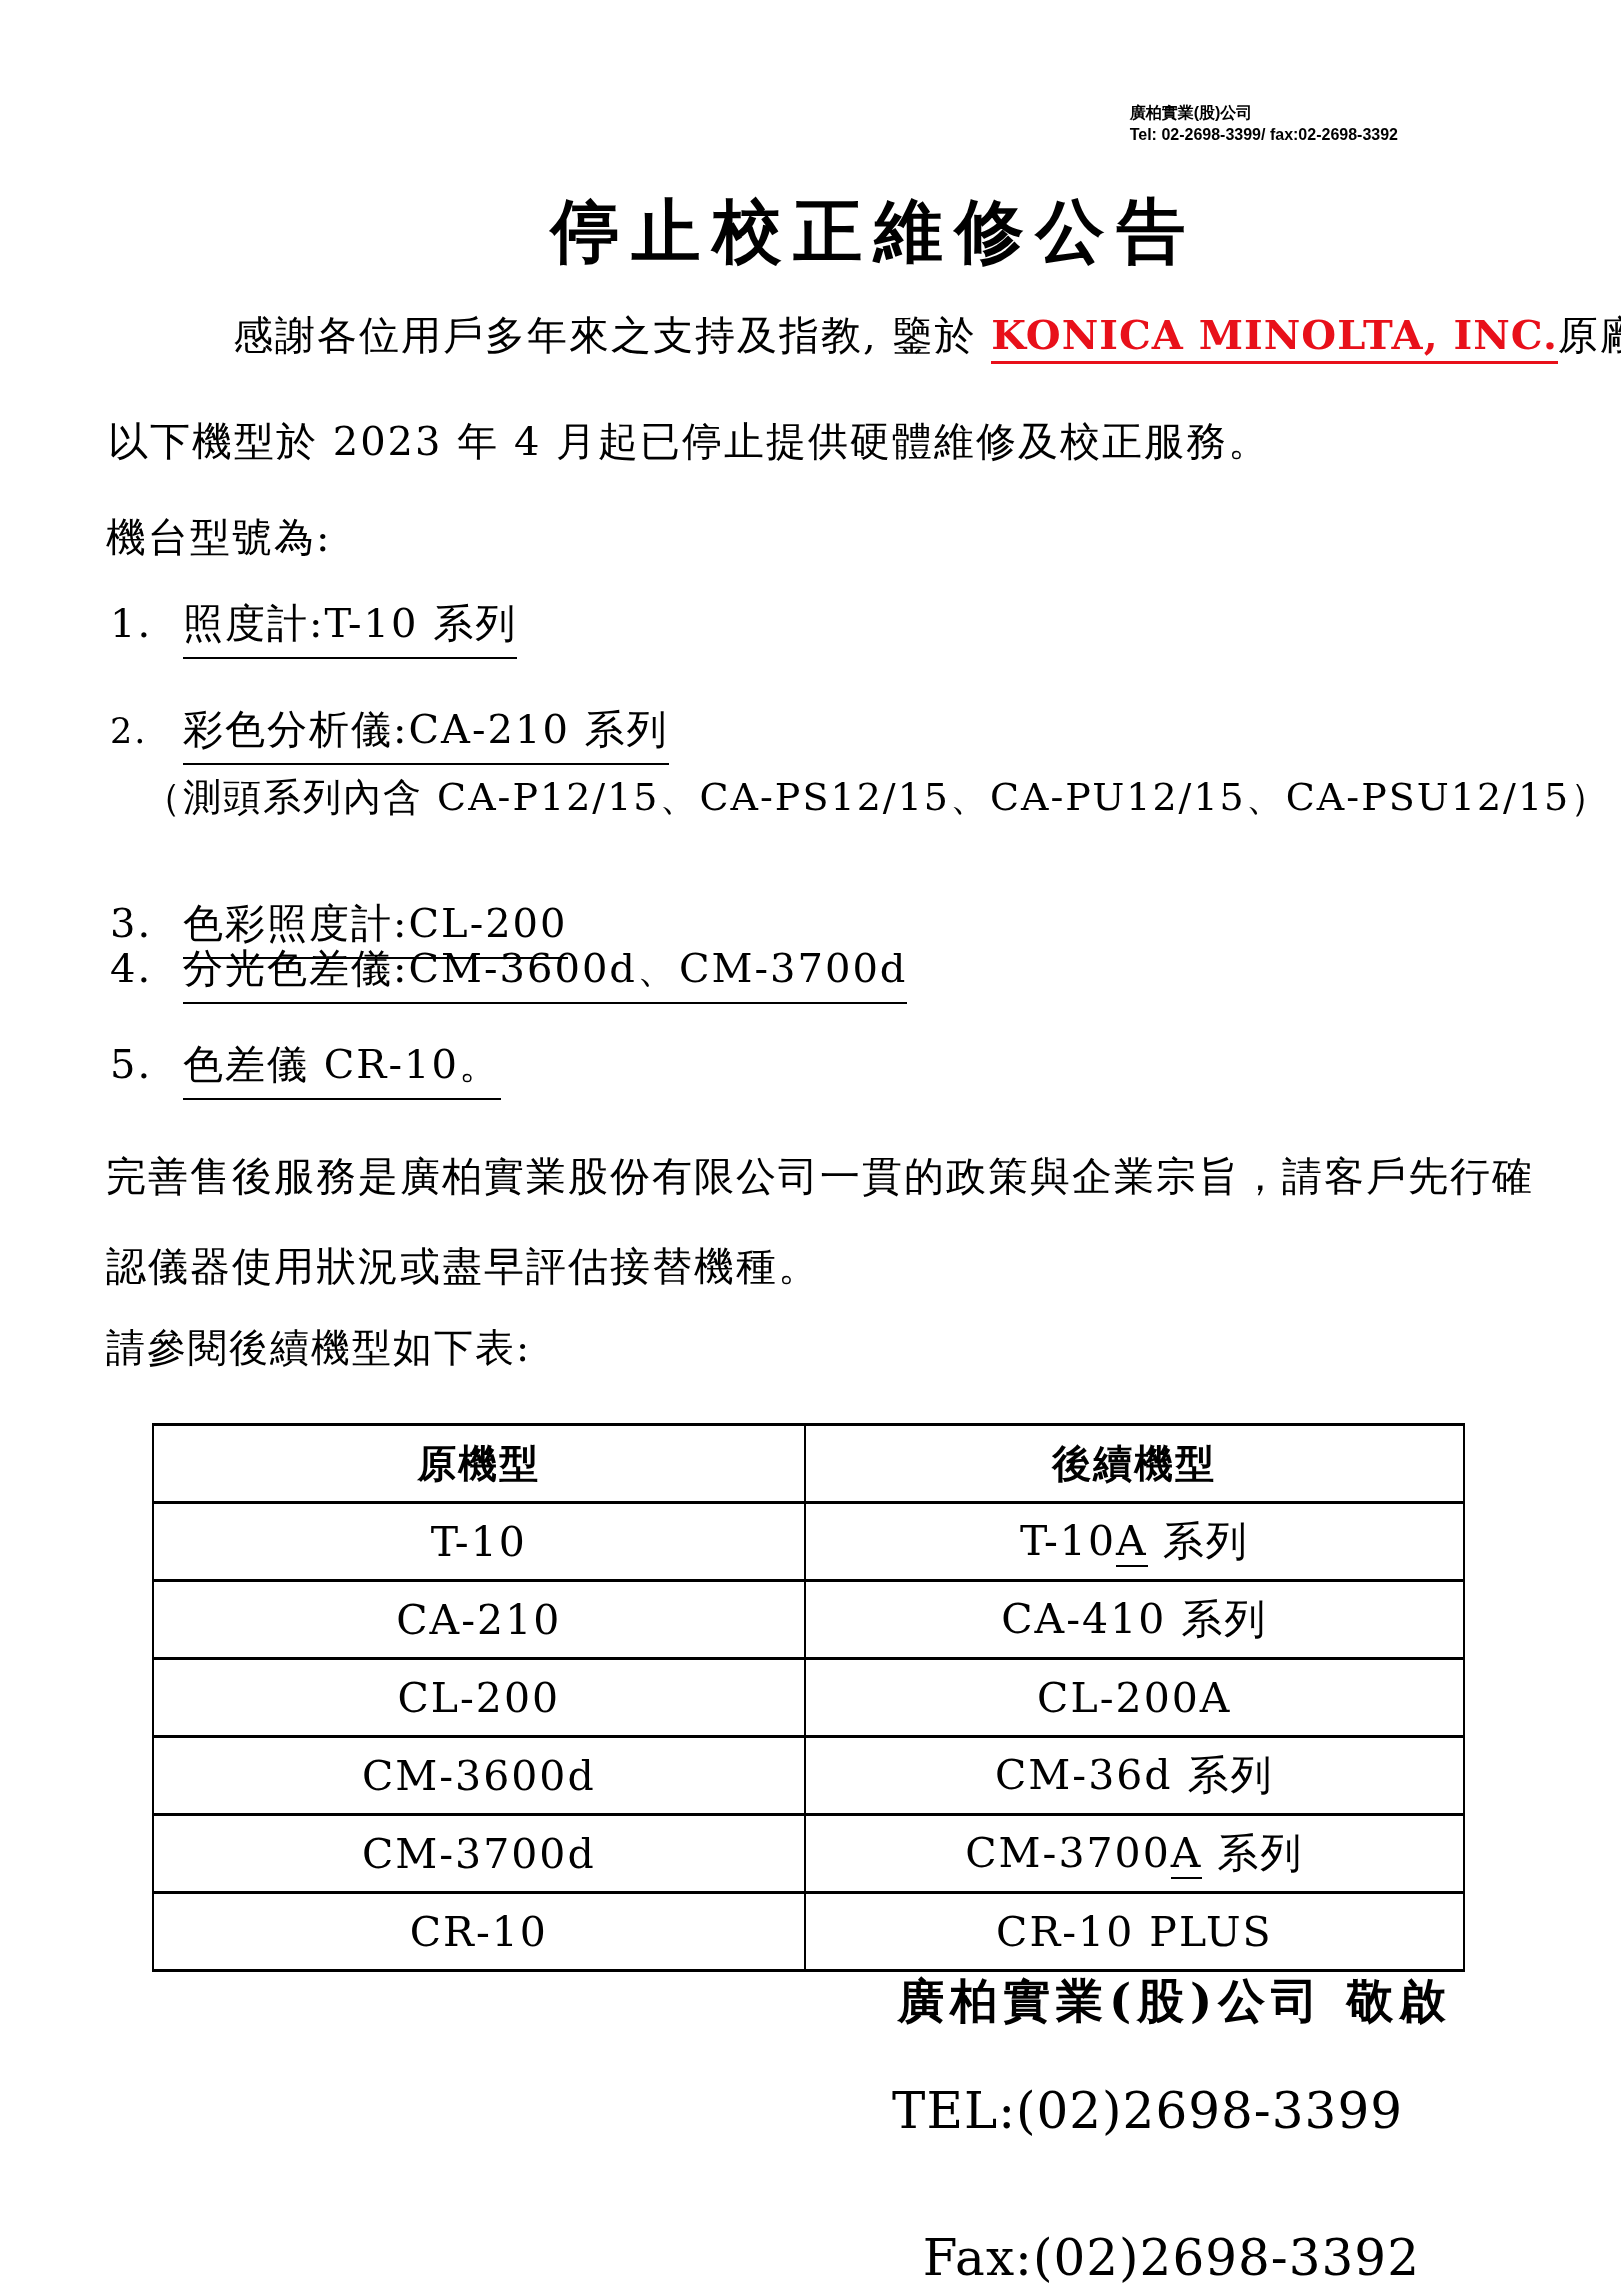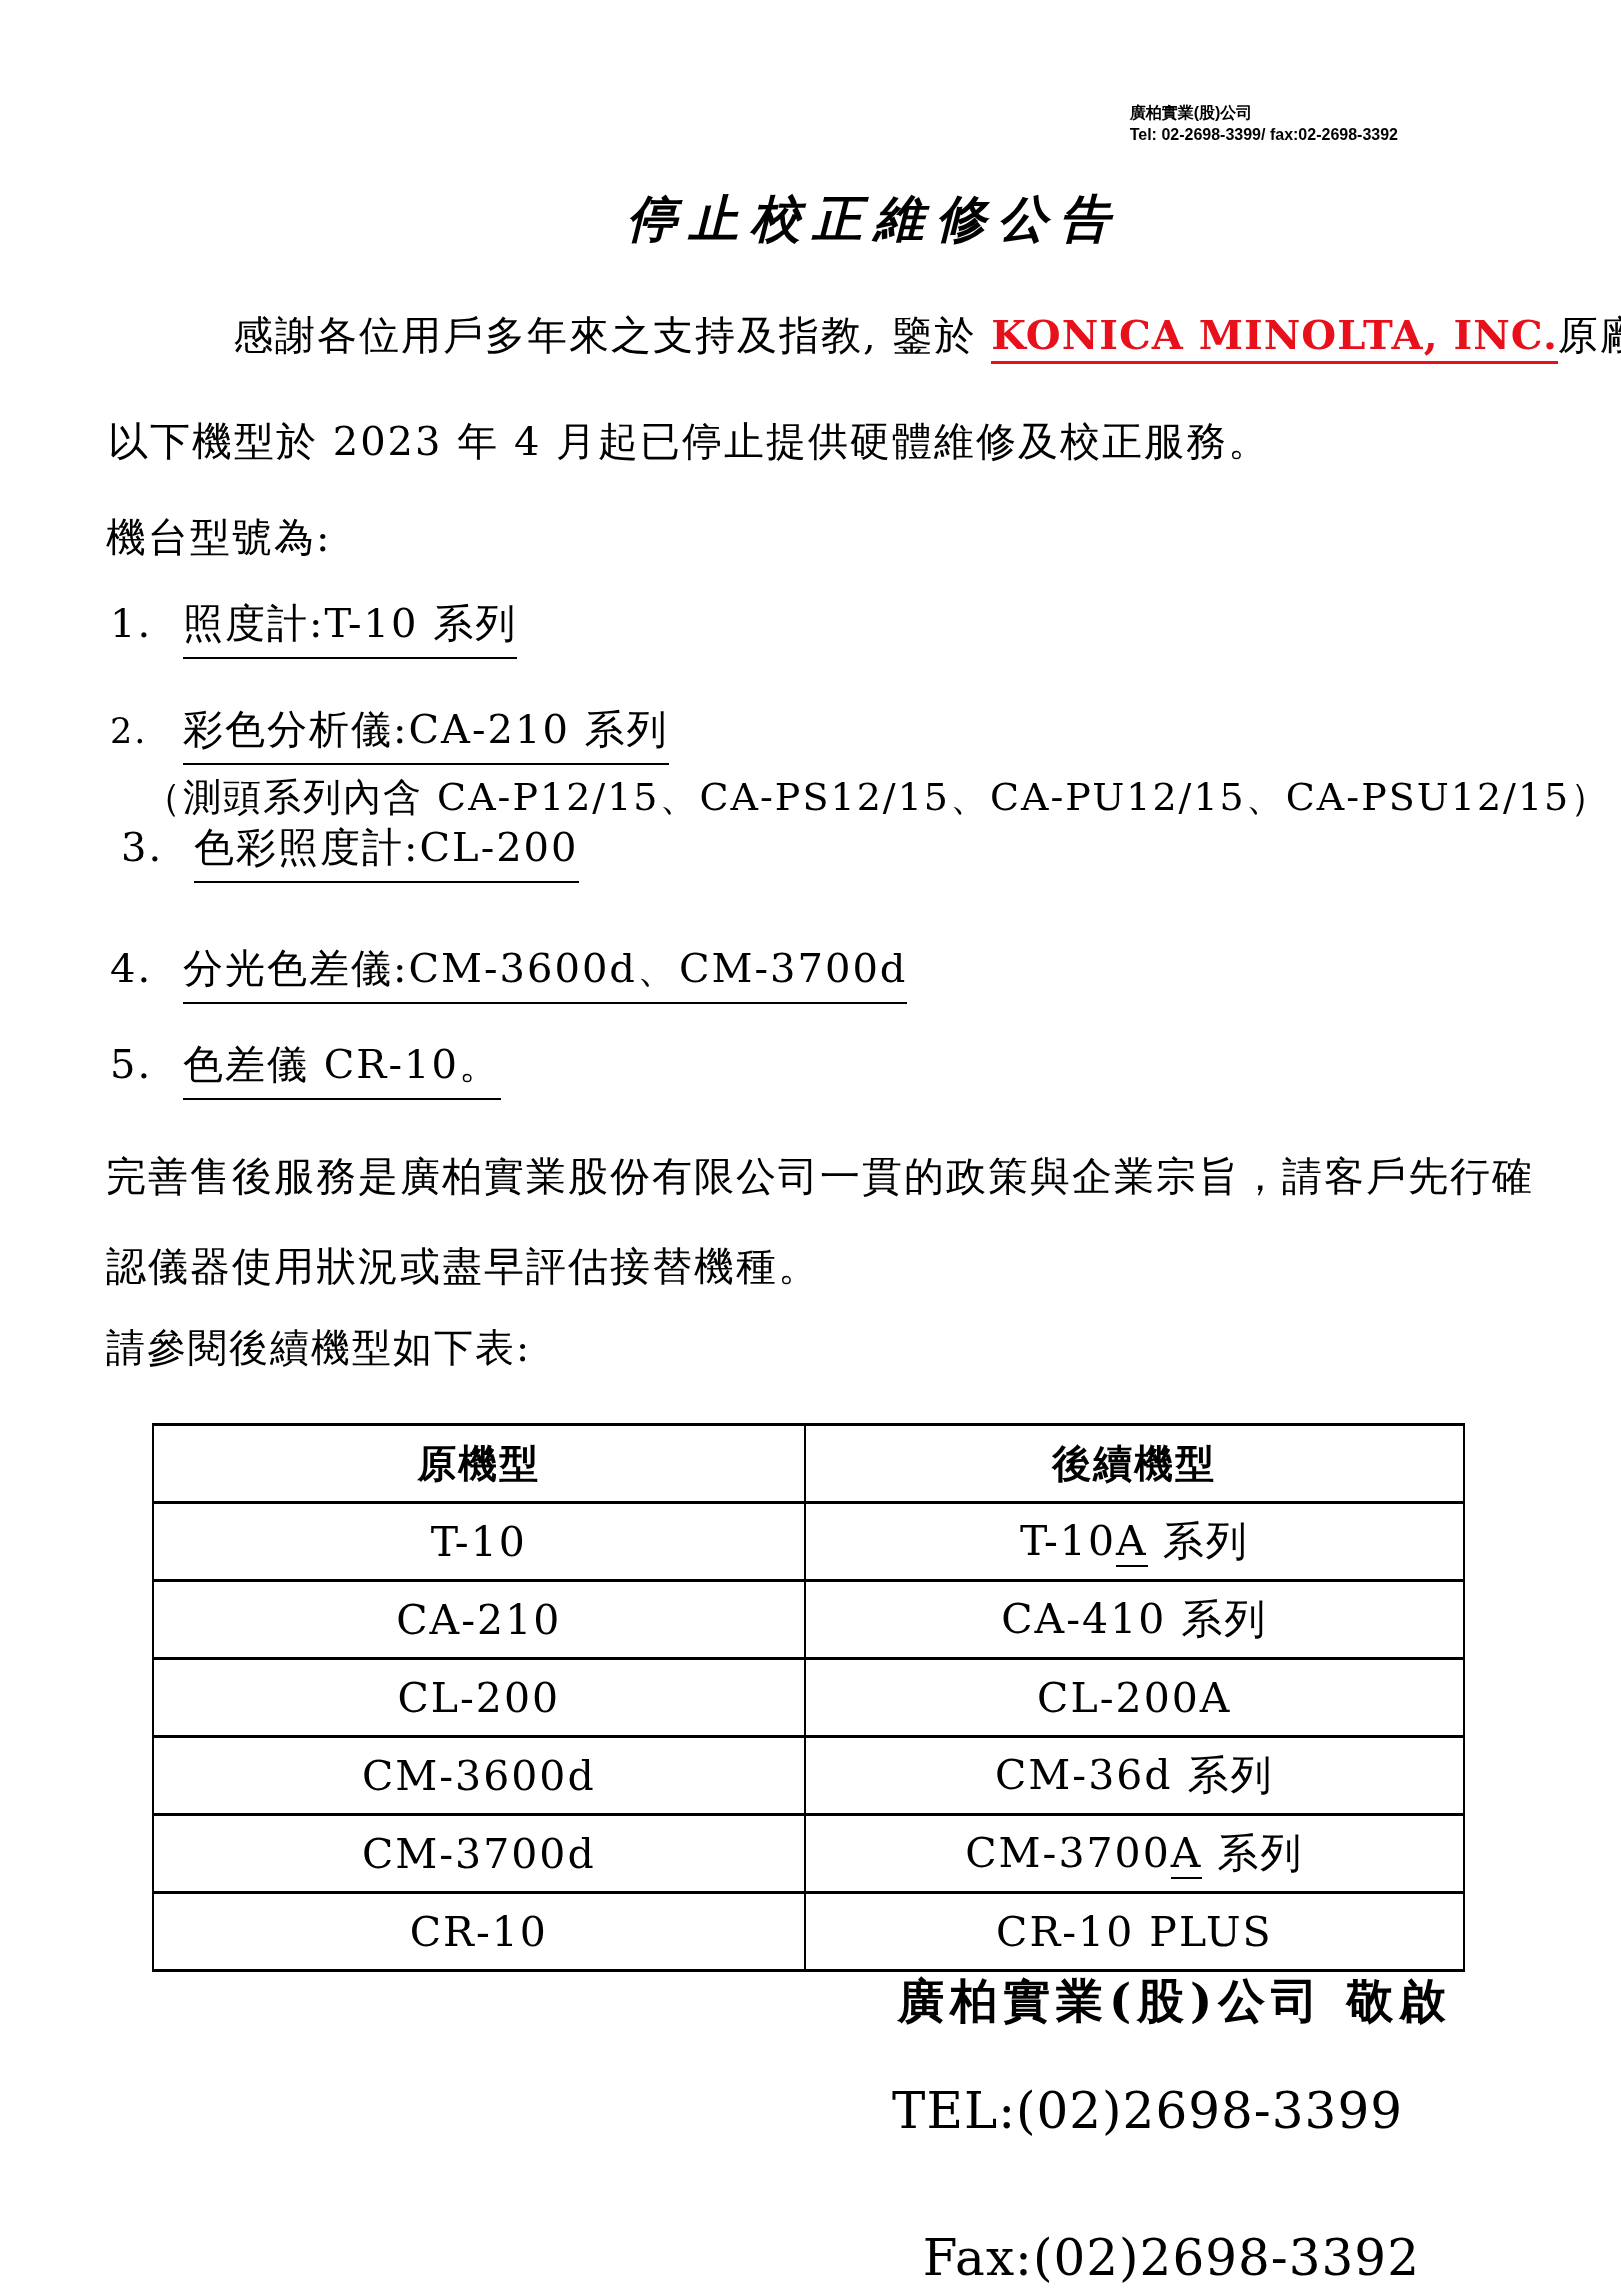--- a/index.html
+++ b/index.html
@@ -20,24 +20,23 @@
     text-align:left;
     font-family:"Liberation Sans","DejaVu Sans",sans-serif;
     font-weight:bold;
     line-height:1.35;
   }
 
   
   .doc-title {
     top:186px; left:0; width:100%;
     text-align:center;
-    font-size:50px; font-weight:bold;
+    font-size:69px; font-weight:bold;
     letter-spacing:11.8px; text-indent:127px;
     white-space:nowrap;
-    font-style:italic;
   }
 
   .para { font-size:40px; letter-spacing:2px; white-space:nowrap; }
 
   .intro1 { top:308px; left:108px; }
   .indent { display:inline-block; width:125px; }
   .red-hl {
     color:var(--hl-red,#e8101a);
     font-weight:bold;
     border-bottom:3.9px solid var(--hl-red,#e8101a);
@@ -48,21 +47,21 @@
 
   .models-label { top:510px; left:106px; }
 
   .list-item { left:110px; }
   .li-num { display:inline-block; width:73px; font-size:40px; }
   .li-num-sm { font-size:35px; }
   .ul-text { border-bottom:2.9px solid #000; padding-bottom:11px; }
   .item-1 { top:596px; }
   .item-2 { top:702px; }
   .item-note { top:772px; left:143px; font-size:38px; }
-  .item-3 { top:820px;margin-left:11px; }
+  .item-3 { top:896px; }
   .item-4 { top:941px; }
   .item-5 { top:1037px; }
 
   .closing1 { top:1149px; left:106px; }
   .closing2 { top:1239px; left:106px; }
 
   .table-intro { top:1321px; left:106px; font-size:39px; }
 
   table.models {
     position:absolute;

